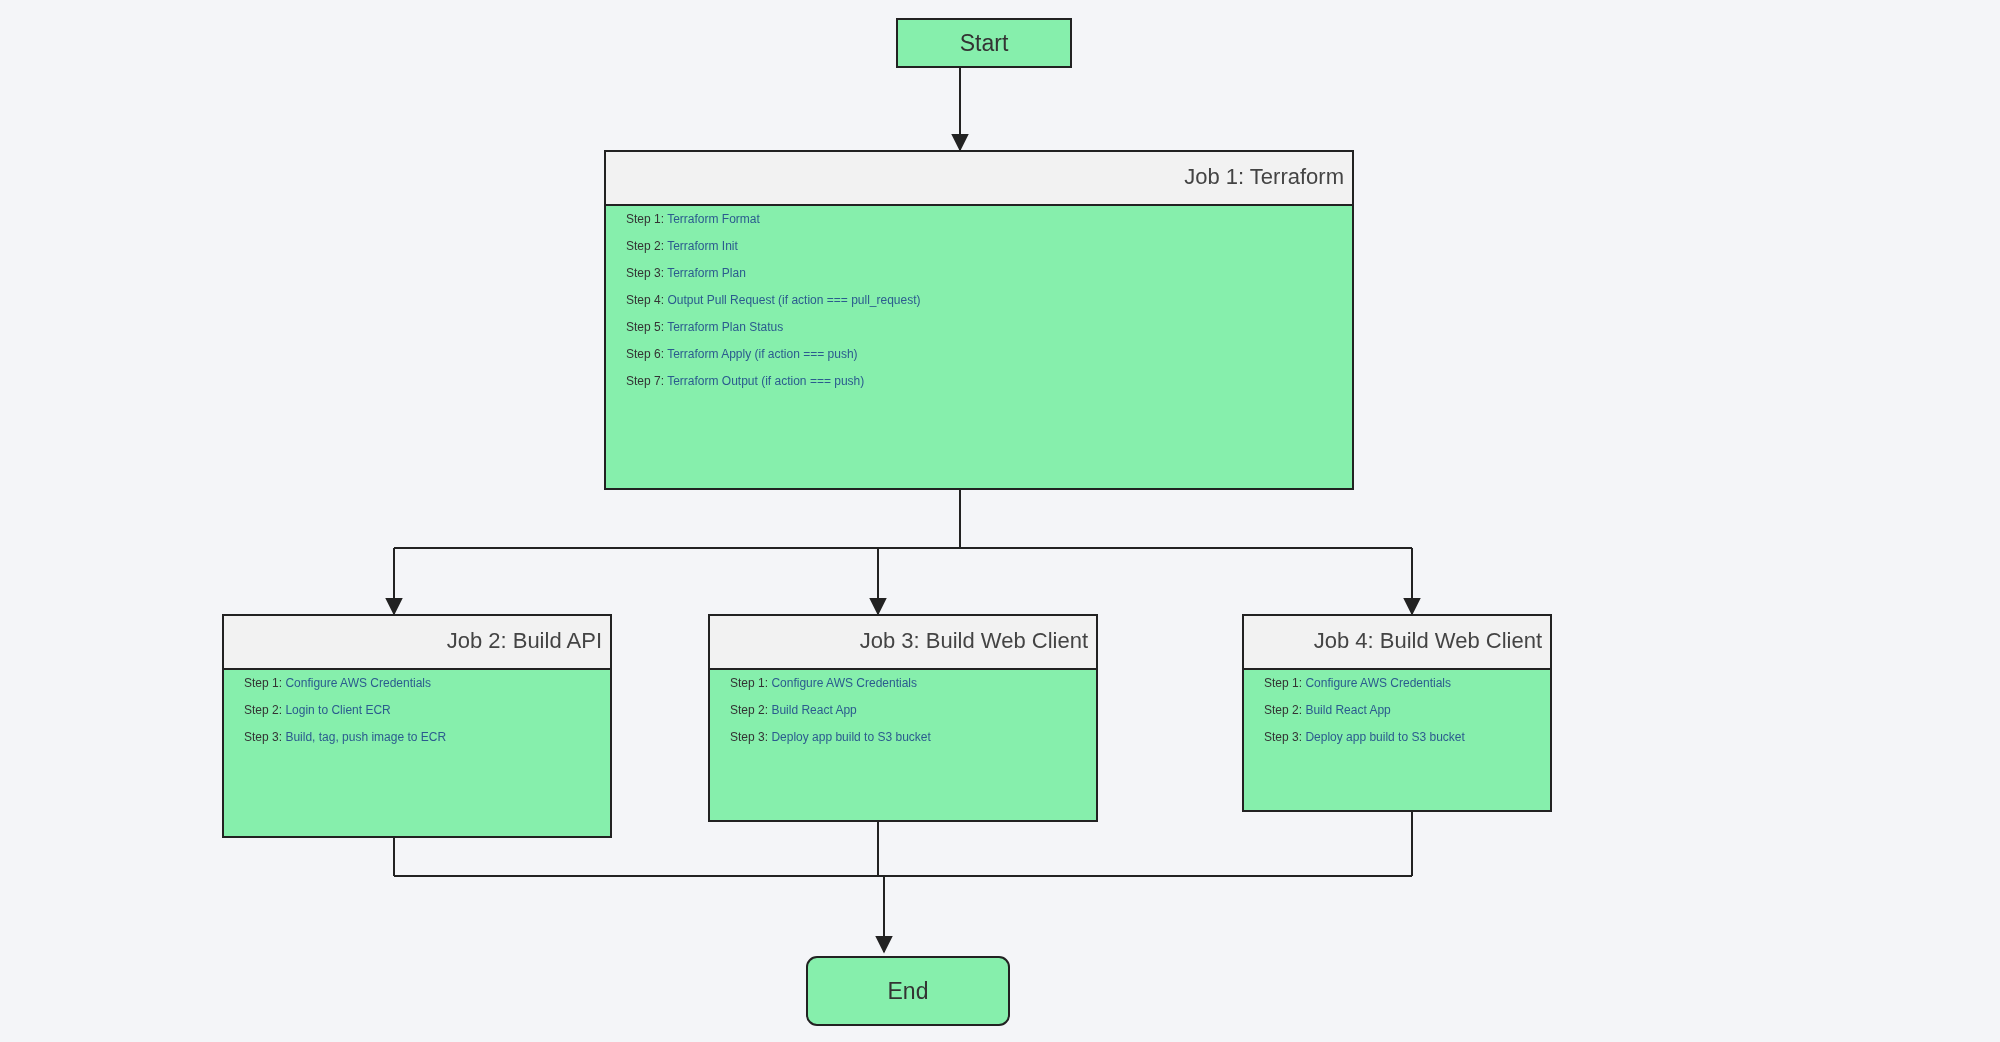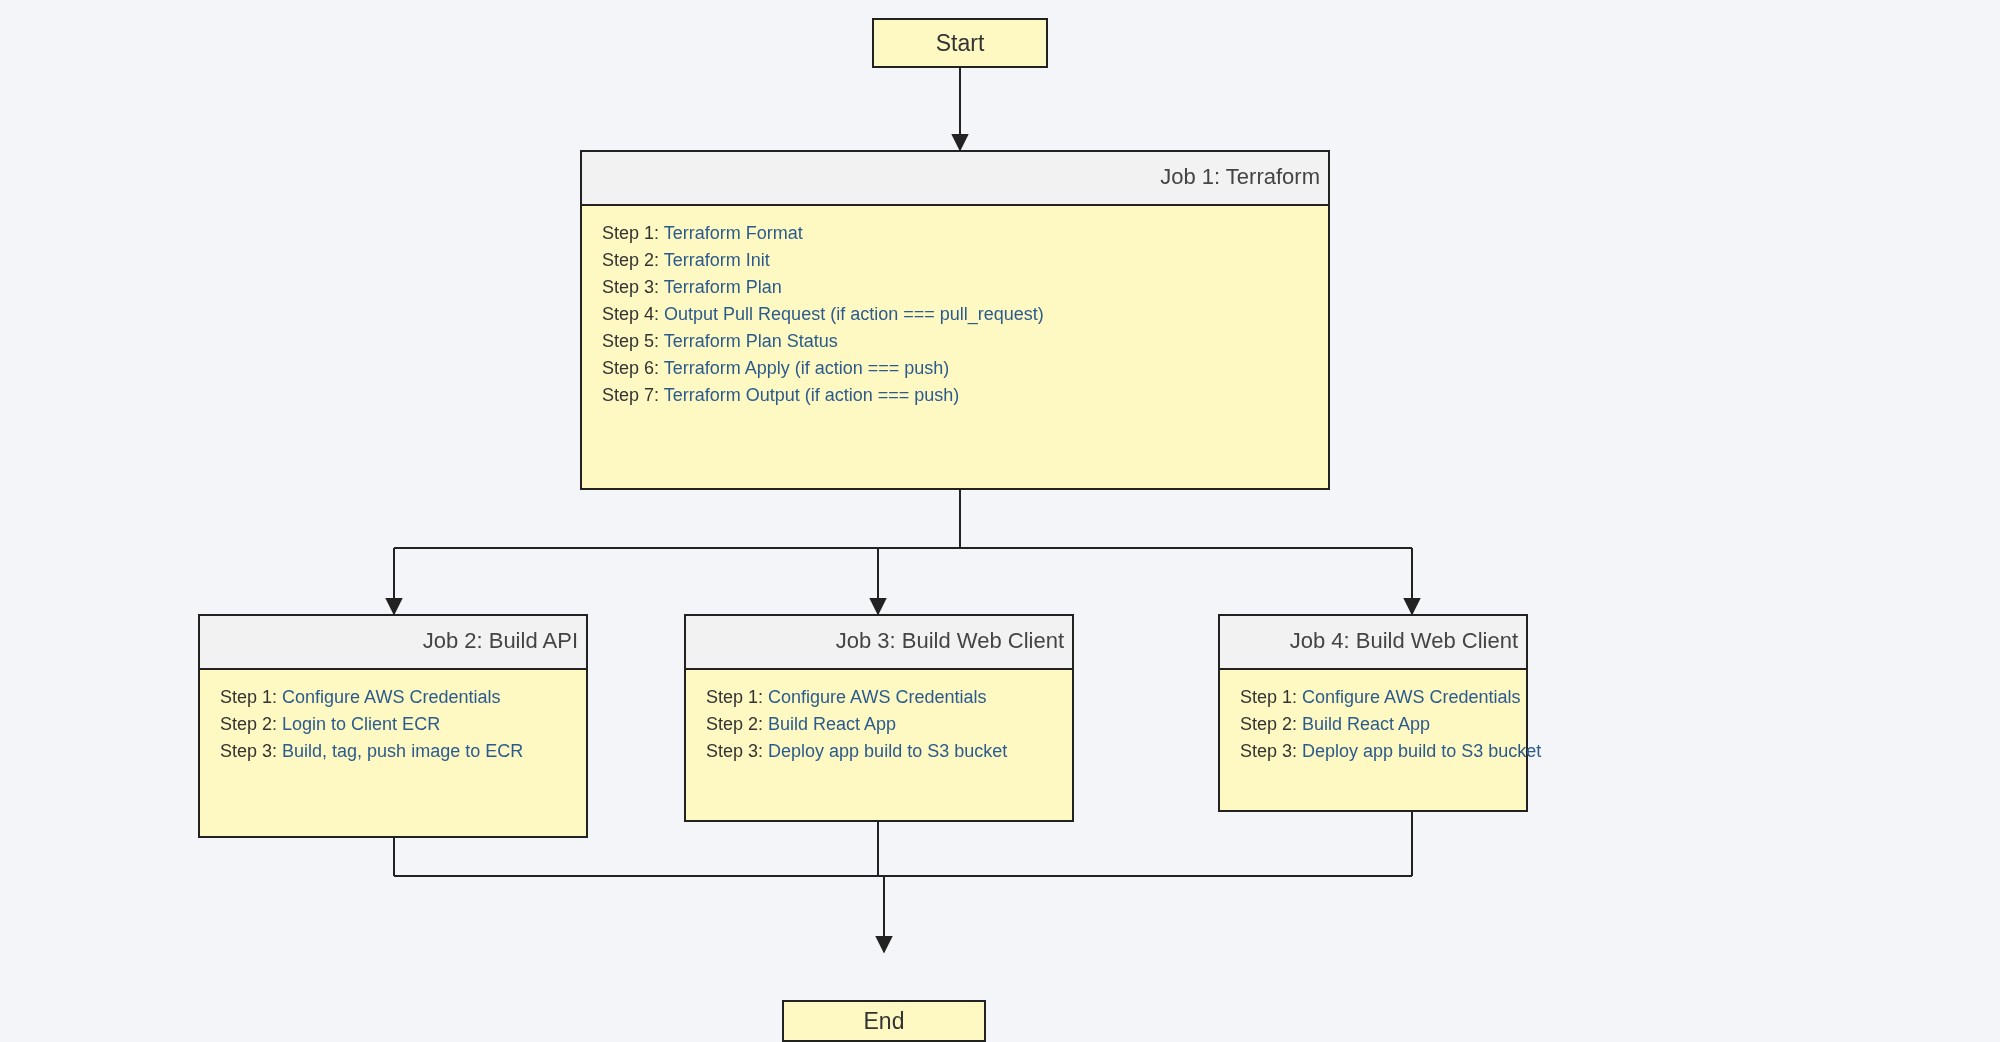--- a/index.html
+++ b/index.html
@@ -11,41 +11,42 @@
     font-family: Verdana, Geneva, sans-serif;
     color: #333;
   }
   .stage {
     position: relative;
     width: 2000px;
     height: 1042px;
   }
   .node {
     position: absolute;
-    background: #fef9c3;
+    background: #86efac;
     border: 2px solid #222;
     box-sizing: border-box;
+    margin-left: 24px;
   }
   .terminal {
     display: flex;
     align-items: center;
     justify-content: center;
     font-size: 23px;
   }
   .job-header {
     background: #f2f2f2;
     border-bottom: 2px solid #222;
     text-align: right;
     font-size: 22px;
     padding: 12px 8px 14px;
     color: #444;
   }
   .job-body {
-    padding: 14px 20px 16px;
-    font-size: 18px;
+    padding: 0 20px 16px;
+    font-size: 12px;
     line-height: 27px;
   }
   .step-line {
     white-space: nowrap;
   }
   .step-label {
     color: #333;
   }
   .step-link {
     color: #2b5b8e;
@@ -125,17 +126,17 @@
 
   <div id="box-job4" class="node" style="left: 1218px; top: 614px; width: 310px; height: 198px;">
     <div class="job-header">Job 4: Build Web Client</div>
     <div id="body-job4" class="job-body">
         <div class="step-line"><span class="step-label">Step 1: </span> <span class="step-link">Configure AWS Credentials</span></div>
         <div class="step-line"><span class="step-label">Step 2: </span> <span class="step-link">Build React App</span></div>
         <div class="step-line"><span class="step-label">Step 3: </span> <span class="step-link">Deploy app build to S3 bucket</span></div>
       </div>
   </div>
 
-  <div id="box-end" class="node terminal" style="left: 782px; top: 1000px; width: 204px; height: 42px;">
+  <div id="box-end" class="node terminal" style="left: 782px; top: 956px; width: 204px; height: 70px; border-radius: 11px;">
     <span>End</span>
   </div>
 
 </div>
 
 </body></html>

